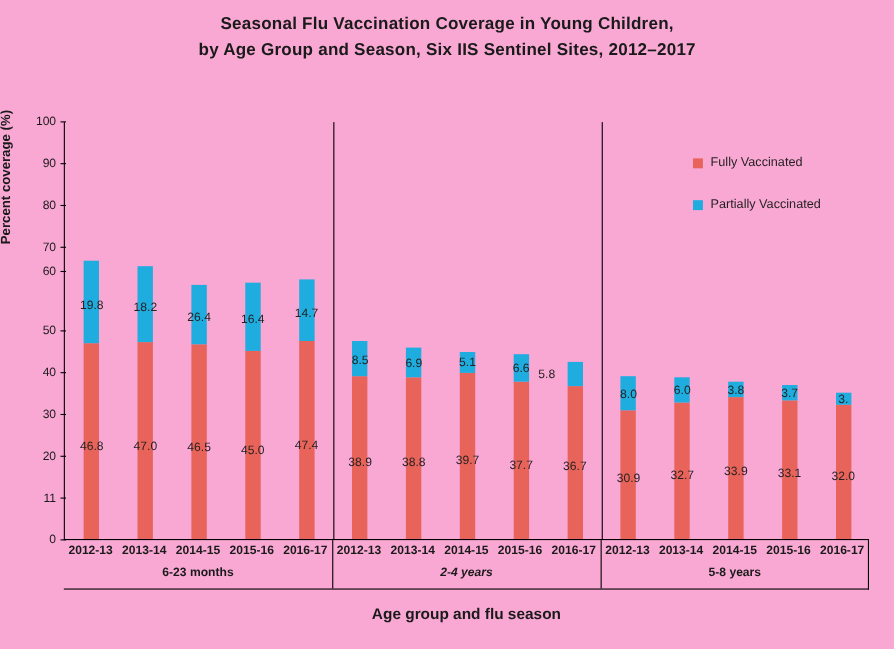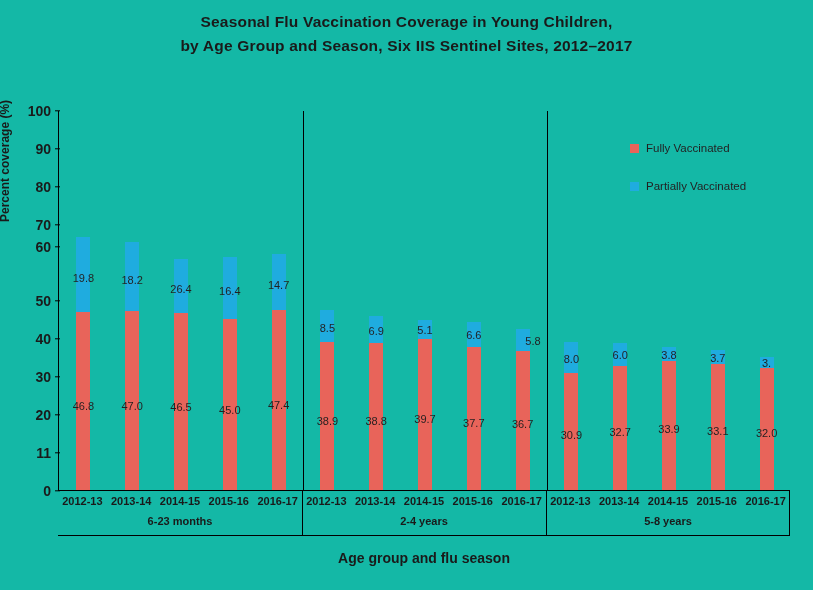--- a/index.html
+++ b/index.html
@@ -4,21 +4,21 @@
 <style>
   html, body {
     margin: 0;
     padding: 0;
     background: #ffffff;
   }
   #page {
     position: relative;
     width: 813px;
     height: 590px;
-    background: #14b8a6;
+    background: #f9a8d4;
     font-family: "Liberation Sans", sans-serif;
     overflow: hidden;
   }
 
   
   #chart-title {
     position: absolute;
     left: 0;
     top: 10px;
     width: 813px;
@@ -42,22 +42,22 @@
     border-bottom: 1.6px solid #000;
     box-sizing: border-box;
   }
 
   
   .ytick {
     position: absolute;
     right: 100%;
     transform: translateY(-50%);
     white-space: nowrap;
-    font-size: 14px;
-    font-weight: bold;
+    font-size: 11px;
+    font-weight: normal;
     color: #1a1a1a;
     padding-right: 8px;
     text-align: right;
   }
   .ytick::after {
     content: "";
     position: absolute;
     right: -0.5px;
     top: 50%;
     width: 5px;
@@ -262,21 +262,21 @@
           <div class="seg-full" style="height: 143.26px; background: rgb(232, 100, 90);"></div>
           <div class="seg-partial" style="height: 25.08px; bottom: 143.26px; background: rgb(31, 172, 223);"></div>
         </div>
         <div class="bar-label lbl-full" style="left: 414.8px; bottom: 67.3322px;">37.7</div>
         <div class="bar-label lbl-partial" style="left: 414.8px; bottom: 154.546px;">6.6</div>
         <div class="bar" style="left: 463.6px; height: 161.5px;">
           <div class="seg-full" style="height: 139.46px; background: rgb(232, 100, 90);"></div>
           <div class="seg-partial" style="height: 22.04px; bottom: 139.46px; background: rgb(31, 172, 223);"></div>
         </div>
         <div class="bar-label lbl-full" style="left: 463.6px; bottom: 65.5462px;">36.7</div>
-        <div class="bar-label lbl-partial" style="left: 474px; bottom: 149.378px;">5.8</div>
+        <div class="bar-label lbl-partial" style="left: 438px; bottom: 149.378px;">5.8</div>
         <div class="bar" style="left: 512.4px; height: 147.82px;">
           <div class="seg-full" style="height: 117.42px; background: rgb(232, 100, 90);"></div>
           <div class="seg-partial" style="height: 30.4px; bottom: 117.42px; background: rgb(31, 172, 223);"></div>
         </div>
         <div class="bar-label lbl-full" style="left: 512.4px; bottom: 55.1874px;">30.9</div>
         <div class="bar-label lbl-partial" style="left: 512.4px; bottom: 131.1px;">8.0</div>
         <div class="bar" style="left: 561.2px; height: 147.06px;">
           <div class="seg-full" style="height: 124.26px; background: rgb(232, 100, 90);"></div>
           <div class="seg-partial" style="height: 22.8px; bottom: 124.26px; background: rgb(31, 172, 223);"></div>
         </div>
@@ -312,21 +312,21 @@
       <div class="season-lbl" style="left: 73.2px;">2013-14</div>
       <div class="season-lbl" style="left: 122px;">2014-15</div>
       <div class="season-lbl" style="left: 170.8px;">2015-16</div>
       <div class="season-lbl" style="left: 219.6px;">2016-17</div>
       <div class="group-lbl" style="left: 122px;">6-23 months</div>
       <div class="season-lbl" style="left: 268.4px;">2012-13</div>
       <div class="season-lbl" style="left: 317.2px;">2013-14</div>
       <div class="season-lbl" style="left: 366px;">2014-15</div>
       <div class="season-lbl" style="left: 414.8px;">2015-16</div>
       <div class="season-lbl" style="left: 463.6px;">2016-17</div>
-      <div class="group-lbl" style="left: 366px;">2-4 years</div>
+      <div class="group-lbl" style="left: 366px; font-style: italic;">2-4 years</div>
       <div class="grp-sep-band" style="left: 244px;"></div>
       <div class="season-lbl" style="left: 512.4px;">2012-13</div>
       <div class="season-lbl" style="left: 561.2px;">2013-14</div>
       <div class="season-lbl" style="left: 610px;">2014-15</div>
       <div class="season-lbl" style="left: 658.8px;">2015-16</div>
       <div class="season-lbl" style="left: 707.6px;">2016-17</div>
       <div class="group-lbl" style="left: 610px;">5-8 years</div>
       <div class="grp-sep-band" style="left: 488px;"></div>
     </div>
 

